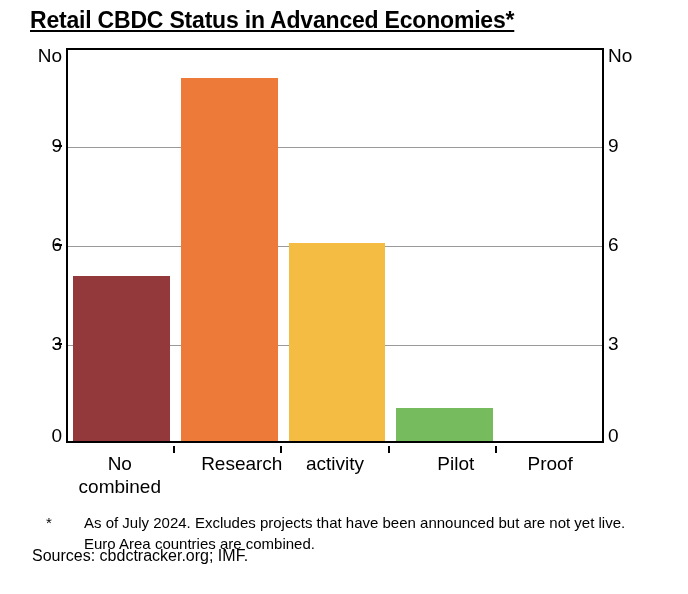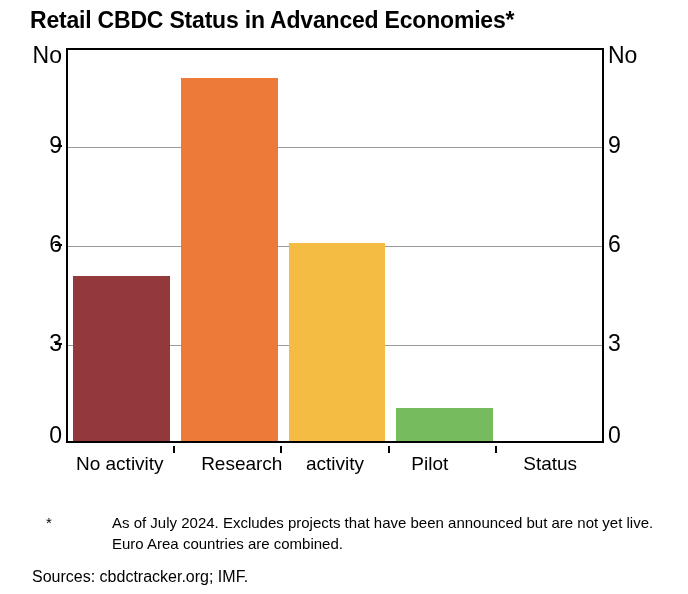--- a/index.html
+++ b/index.html
@@ -27,20 +27,21 @@
   #chart-title {
     position: absolute;
     left: 30px;
     top: 5px;
     width: 650px;
     font-size: 23px;
     font-weight: bold;
     letter-spacing: -0.2px;
     white-space: nowrap;
     line-height: 30px;
+    text-decoration: underline;
   }
 
   
   #plot-area {
     position: absolute;
     left: 66px;
     top: 48px;
     width: 538px;
     height: 395px;
     border: 2px solid #000000;
@@ -63,21 +64,21 @@
     width: 100%; height: 100%;
   }
   .bar {
     position: absolute;
     bottom: 0;
   }
 
   
   .ytick-left, .ytick-right {
     position: absolute;
-    font-size: 23px;
+    font-size: 19px;
     line-height: 19px;
   }
   .ytick-left {
     right: 0;
     text-align: right;
   }
   .ytick-right {
     left: 0;
     text-align: left;
   }
@@ -143,26 +144,25 @@
     top: 0px;
     font-size: 15px;
   }
   #footnote-text {
     position: absolute;
     left: 38px;
     top: 0px;
     width: 570px;
     font-size: 15px;
     line-height: 21px;
-    margin-left: 28px;
   }
   #sources {
     position: absolute;
     left: 32px;
-    top: 567px;
+    top: 546px;
     font-size: 16px;
     line-height: 20px;
   }
 </style>
 </head>
 <body>
 
 <div id="figure">
 
   <div id="chart-title">Retail CBDC Status in Advanced Economies*</div>
@@ -195,33 +195,33 @@
     <div id="bars-layer">
         <div class="bar" title="No activity: 5" style="left: 5.38px; width: 96.84px; height: 164.996px; background: rgb(147, 57, 59);"></div>
         <div class="bar" title="Research: 11" style="left: 112.98px; width: 96.84px; height: 362.991px; background: rgb(238, 122, 58);"></div>
         <div class="bar" title="Proof of concept: 6" style="left: 220.58px; width: 96.84px; height: 197.995px; background: rgb(244, 188, 66);"></div>
         <div class="bar" title="Pilot: 1" style="left: 328.18px; width: 96.84px; height: 32.9992px; background: rgb(118, 188, 94);"></div>
       </div>
   </div>
 
   <div id="xaxis">
       <div class="xlabel" style="left: 0px; width: 107.6px;">
-        <div>No activity</div>
+        <div>No combined</div>
       </div>
       <div class="xlabel" style="left: 122px; width: 107.6px;">
         <div>Research</div>
       </div>
       <div class="xlabel" style="left: 215.2px; width: 107.6px;">
         <div>activity</div>
       </div>
-      <div class="xlabel" style="left: 310px; width: 107.6px;">
+      <div class="xlabel" style="left: 336px; width: 107.6px;">
         <div>Pilot</div>
       </div>
       <div class="xlabel" style="left: 430.4px; width: 107.6px;">
-        <div>Status</div>
+        <div>Proof</div>
       </div>
       <div class="xtick-mark" style="left: 106.6px;"></div>
       <div class="xtick-mark" style="left: 214.2px;"></div>
       <div class="xtick-mark" style="left: 321.8px;"></div>
       <div class="xtick-mark" style="left: 429.4px;"></div>
     </div>
 
   <div id="footnote">
     <span id="footnote-star">*</span>
     <span id="footnote-text">As of July 2024. Excludes projects that have been announced but are not yet live. Euro Area countries are combined.</span>

